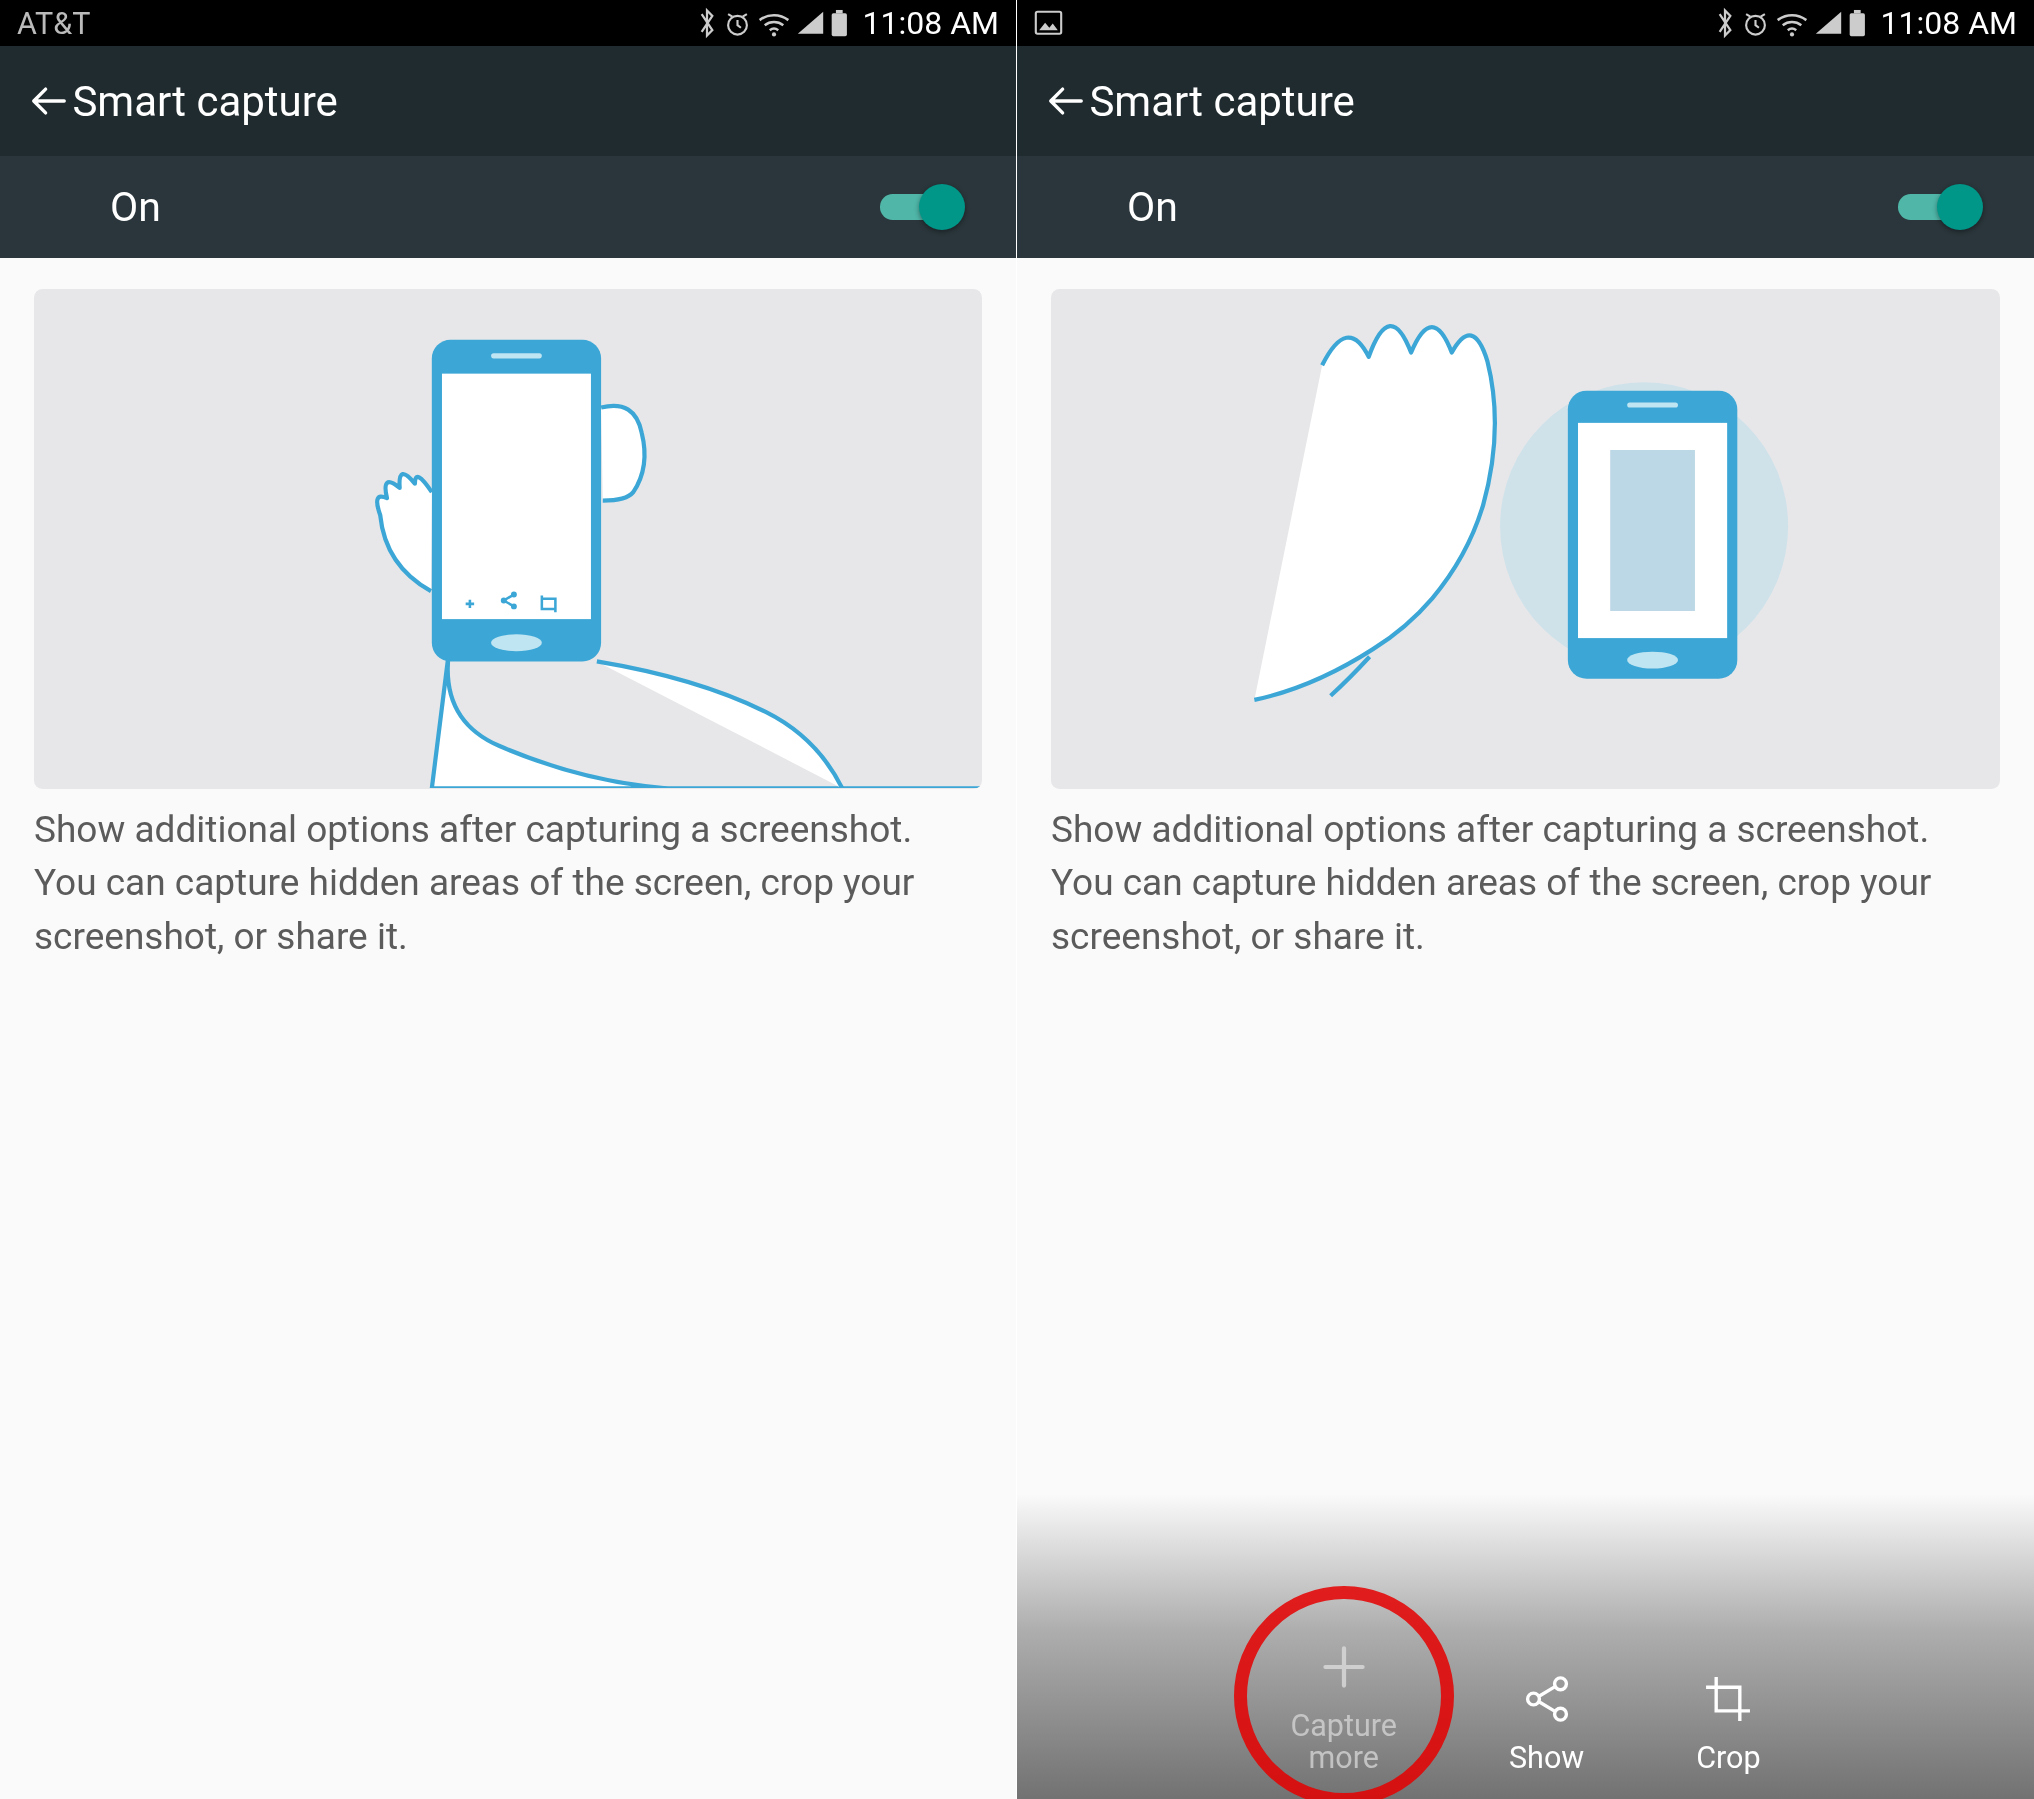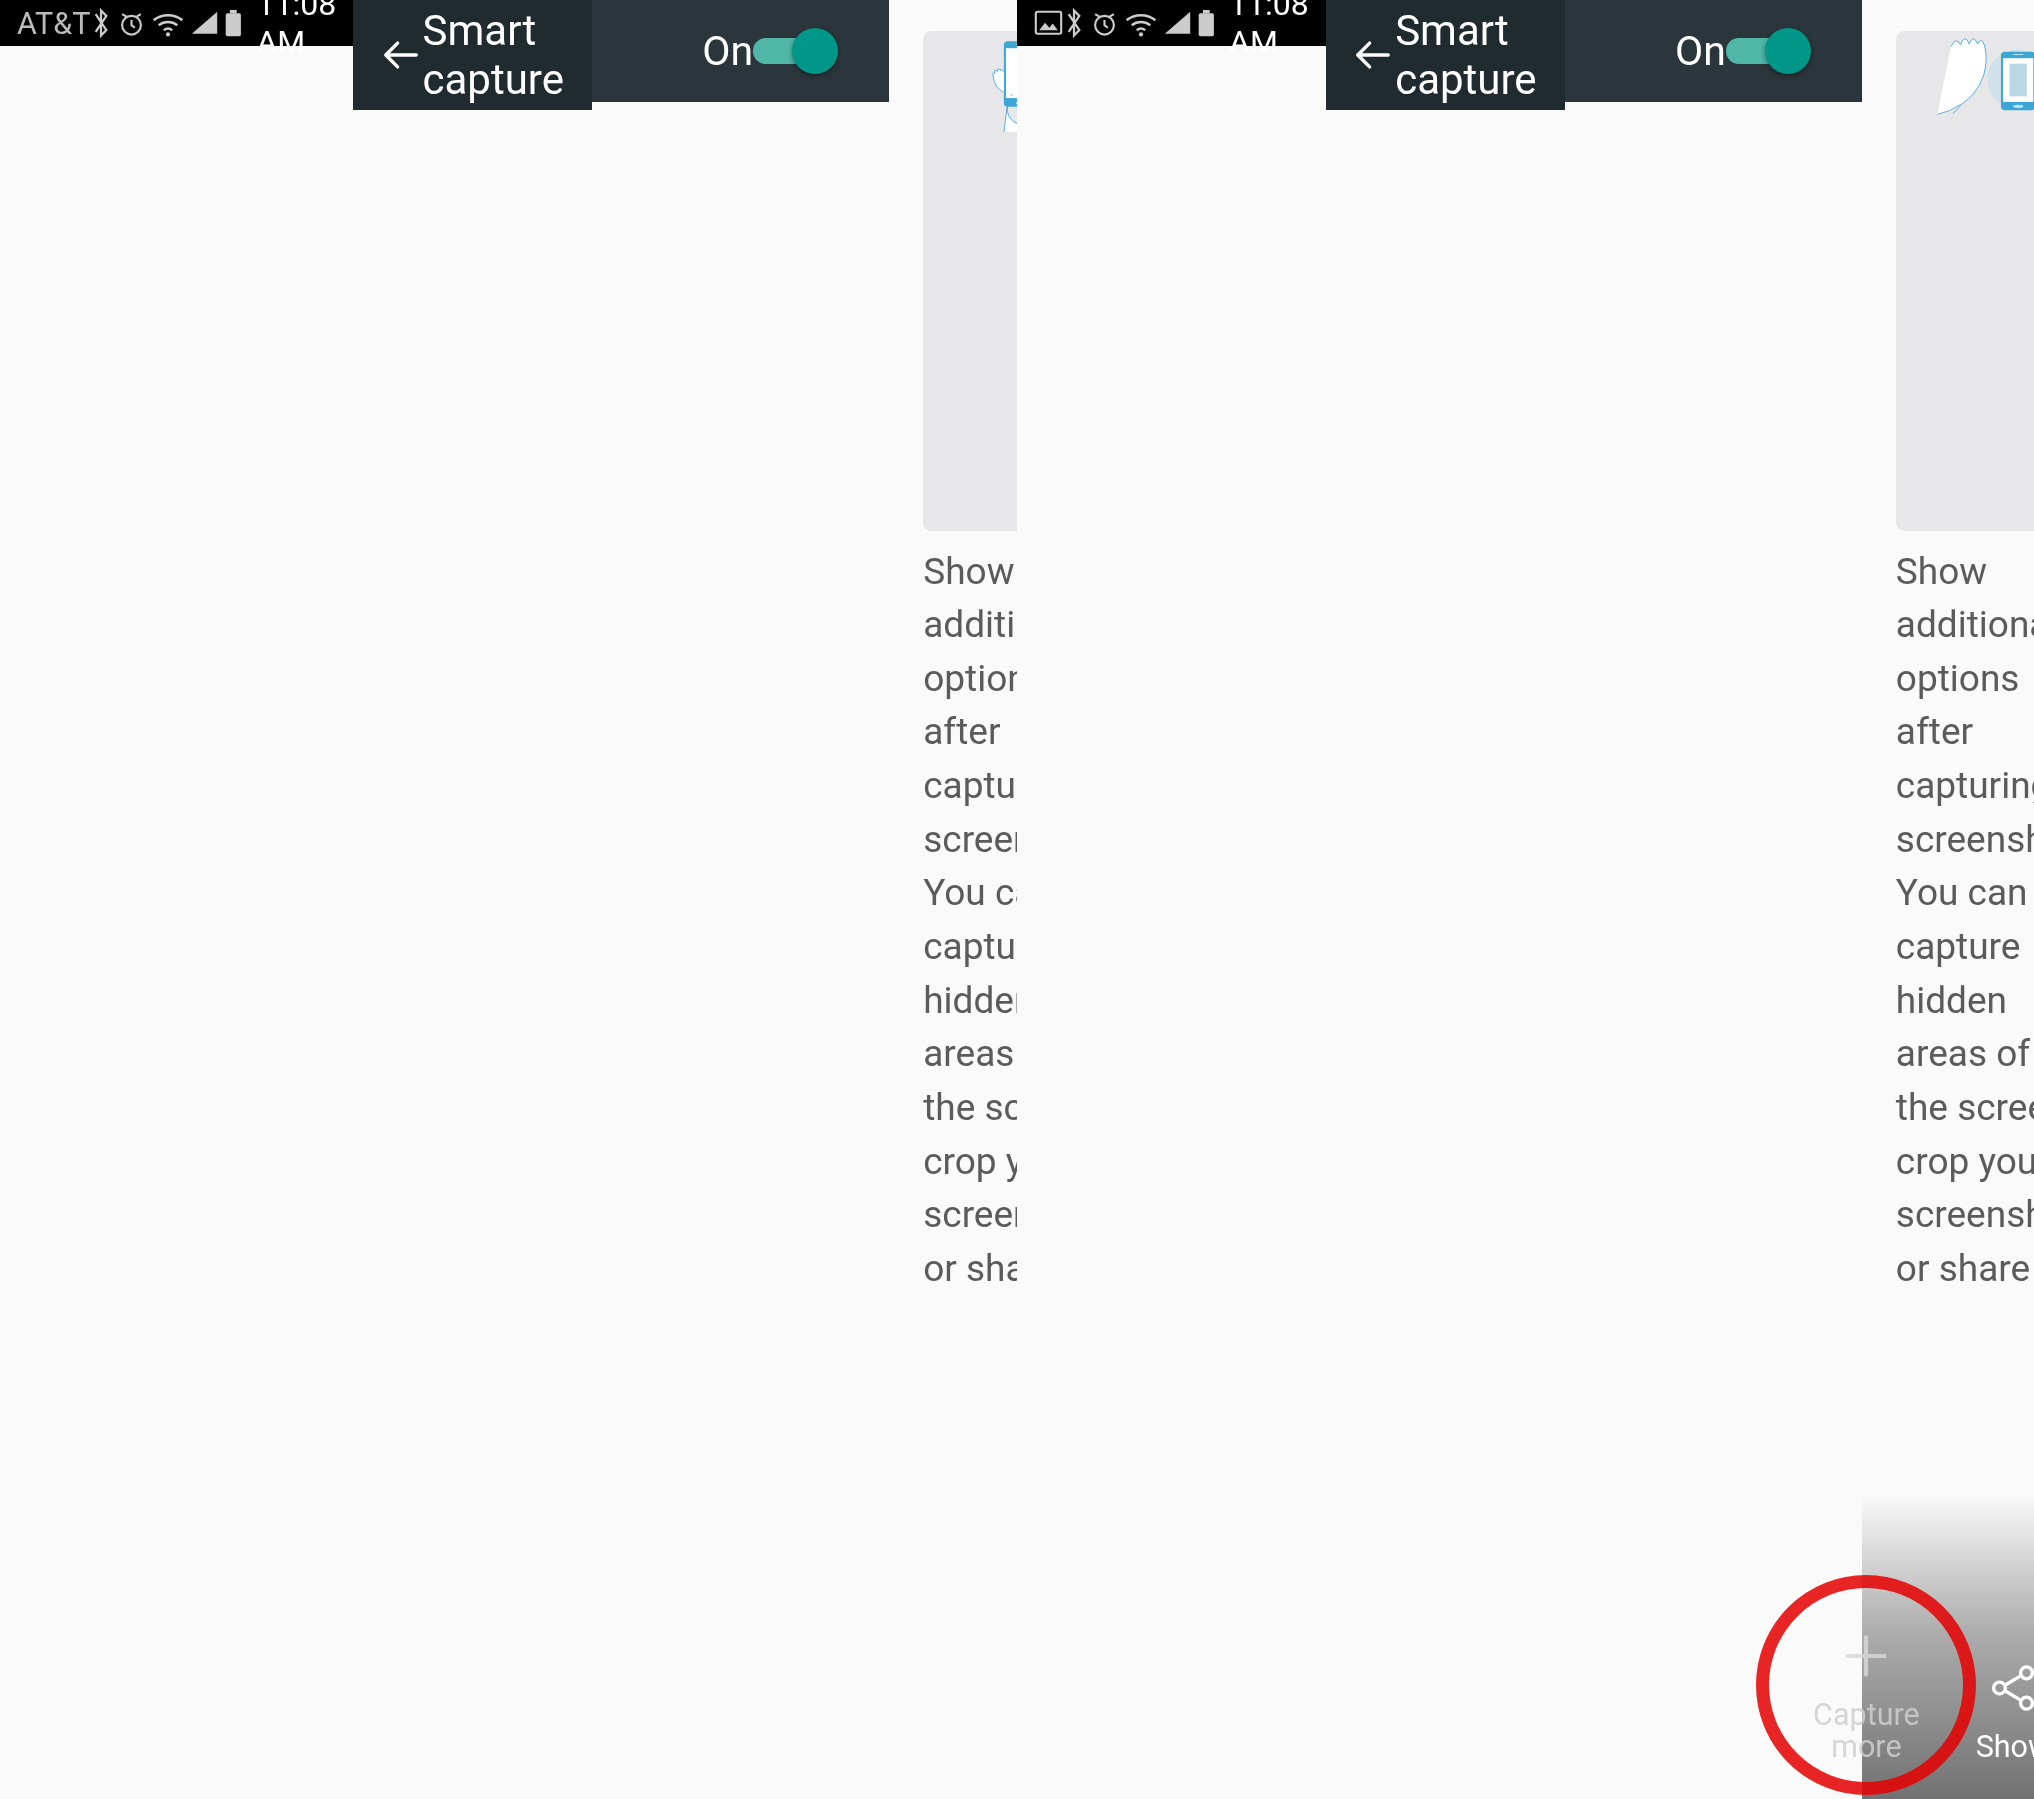--- a/index.html
+++ b/index.html
@@ -1,18 +1,18 @@
 <!DOCTYPE html>
 <html style="font-size:13.6px"><head>
 <meta charset="utf-8">
 <style>
   * { box-sizing: border-box; margin: 0; padding: 0; }
   html, body { width: 2034px; height: 1799px; font-family: Roboto, Arial, sans-serif; background:#fff;}
   .wrap { display:flex; width:2034px; height:1799px; }
-  .phone { width:1017px; height:1799px; position:relative; background:#fafafa; display:flex; flex-direction:row; border-right:1.7px solid #fff;}
+  .phone { width:1017px; height:1799px; position:relative; background:#fafafa; display:flex; flex-direction:column; border-right:1.7px solid #fff;}
   .phone:last-child{border-right:none;}
 
   
   .statusbar { height:46px; background:#000; color:#fff; display:flex; align-items:center; padding:0 17px; font-size:30.5px; }
   .statusbar .left { flex:0 0 auto; color:#bbb; }
   .statusbar .right { margin-left:auto; display:flex; align-items:center; gap:5px; color:#ddd;}
   .statusbar .time { font-size:32px; color:#fff; margin-left:8.5px;}
   .status-ico{display:inline-flex;}
 
   
@@ -28,21 +28,21 @@
   .switch .thumb{ position:absolute; right:0; top:0; width:46px; height:46px; border-radius:50%; background:#009688; box-shadow:0 1.7px 5.1px rgba(0,0,0,.4);}
 
   
   .content { padding:30.5px 34px 0 34px; flex:1; background:#fafafa; position:relative;}
   .illus-card{ width:100%; height:500px; background:#e7e7e9; border-radius:8.5px; position:relative; overflow:hidden;}
   .desc { font-size:37px; line-height:1.45; color:#5b5b5b; margin-top:14px; }
 
   
   .fade { position:absolute; left:0; right:0; bottom:0; height:305px;
           background:linear-gradient(to bottom, rgba(120,120,120,0) 0%, rgba(110,110,110,0.55) 45%, rgba(90,90,90,0.85) 100%);
-          display:flex; align-items:flex-end; justify-content:center; padding-bottom:36px; gap:56px;}
+          display:flex; align-items:flex-end; justify-content:center; padding-bottom:25px; gap:112px;}
   .tool-item { display:flex; flex-direction:column; align-items:center; gap:12px; color:#fff; position:relative;}
   .tool-item.dim { color:#cfcfcf; opacity:.85;}
   .tool-label{ font-size:30.5px; text-align:center; line-height:1.05;}
   .tool-ico{ width:61px; height:61px; display:flex; align-items:center; justify-content:center;}
   .ring{ position:absolute; width:220px; height:220px; border:13.6px solid #e60000; border-radius:50%; top:-51px; left:50%; transform:translateX(-50%); pointer-events:none;}
 
   
   .illus-svg{position:absolute; inset:0;}
 </style>
 </head>

